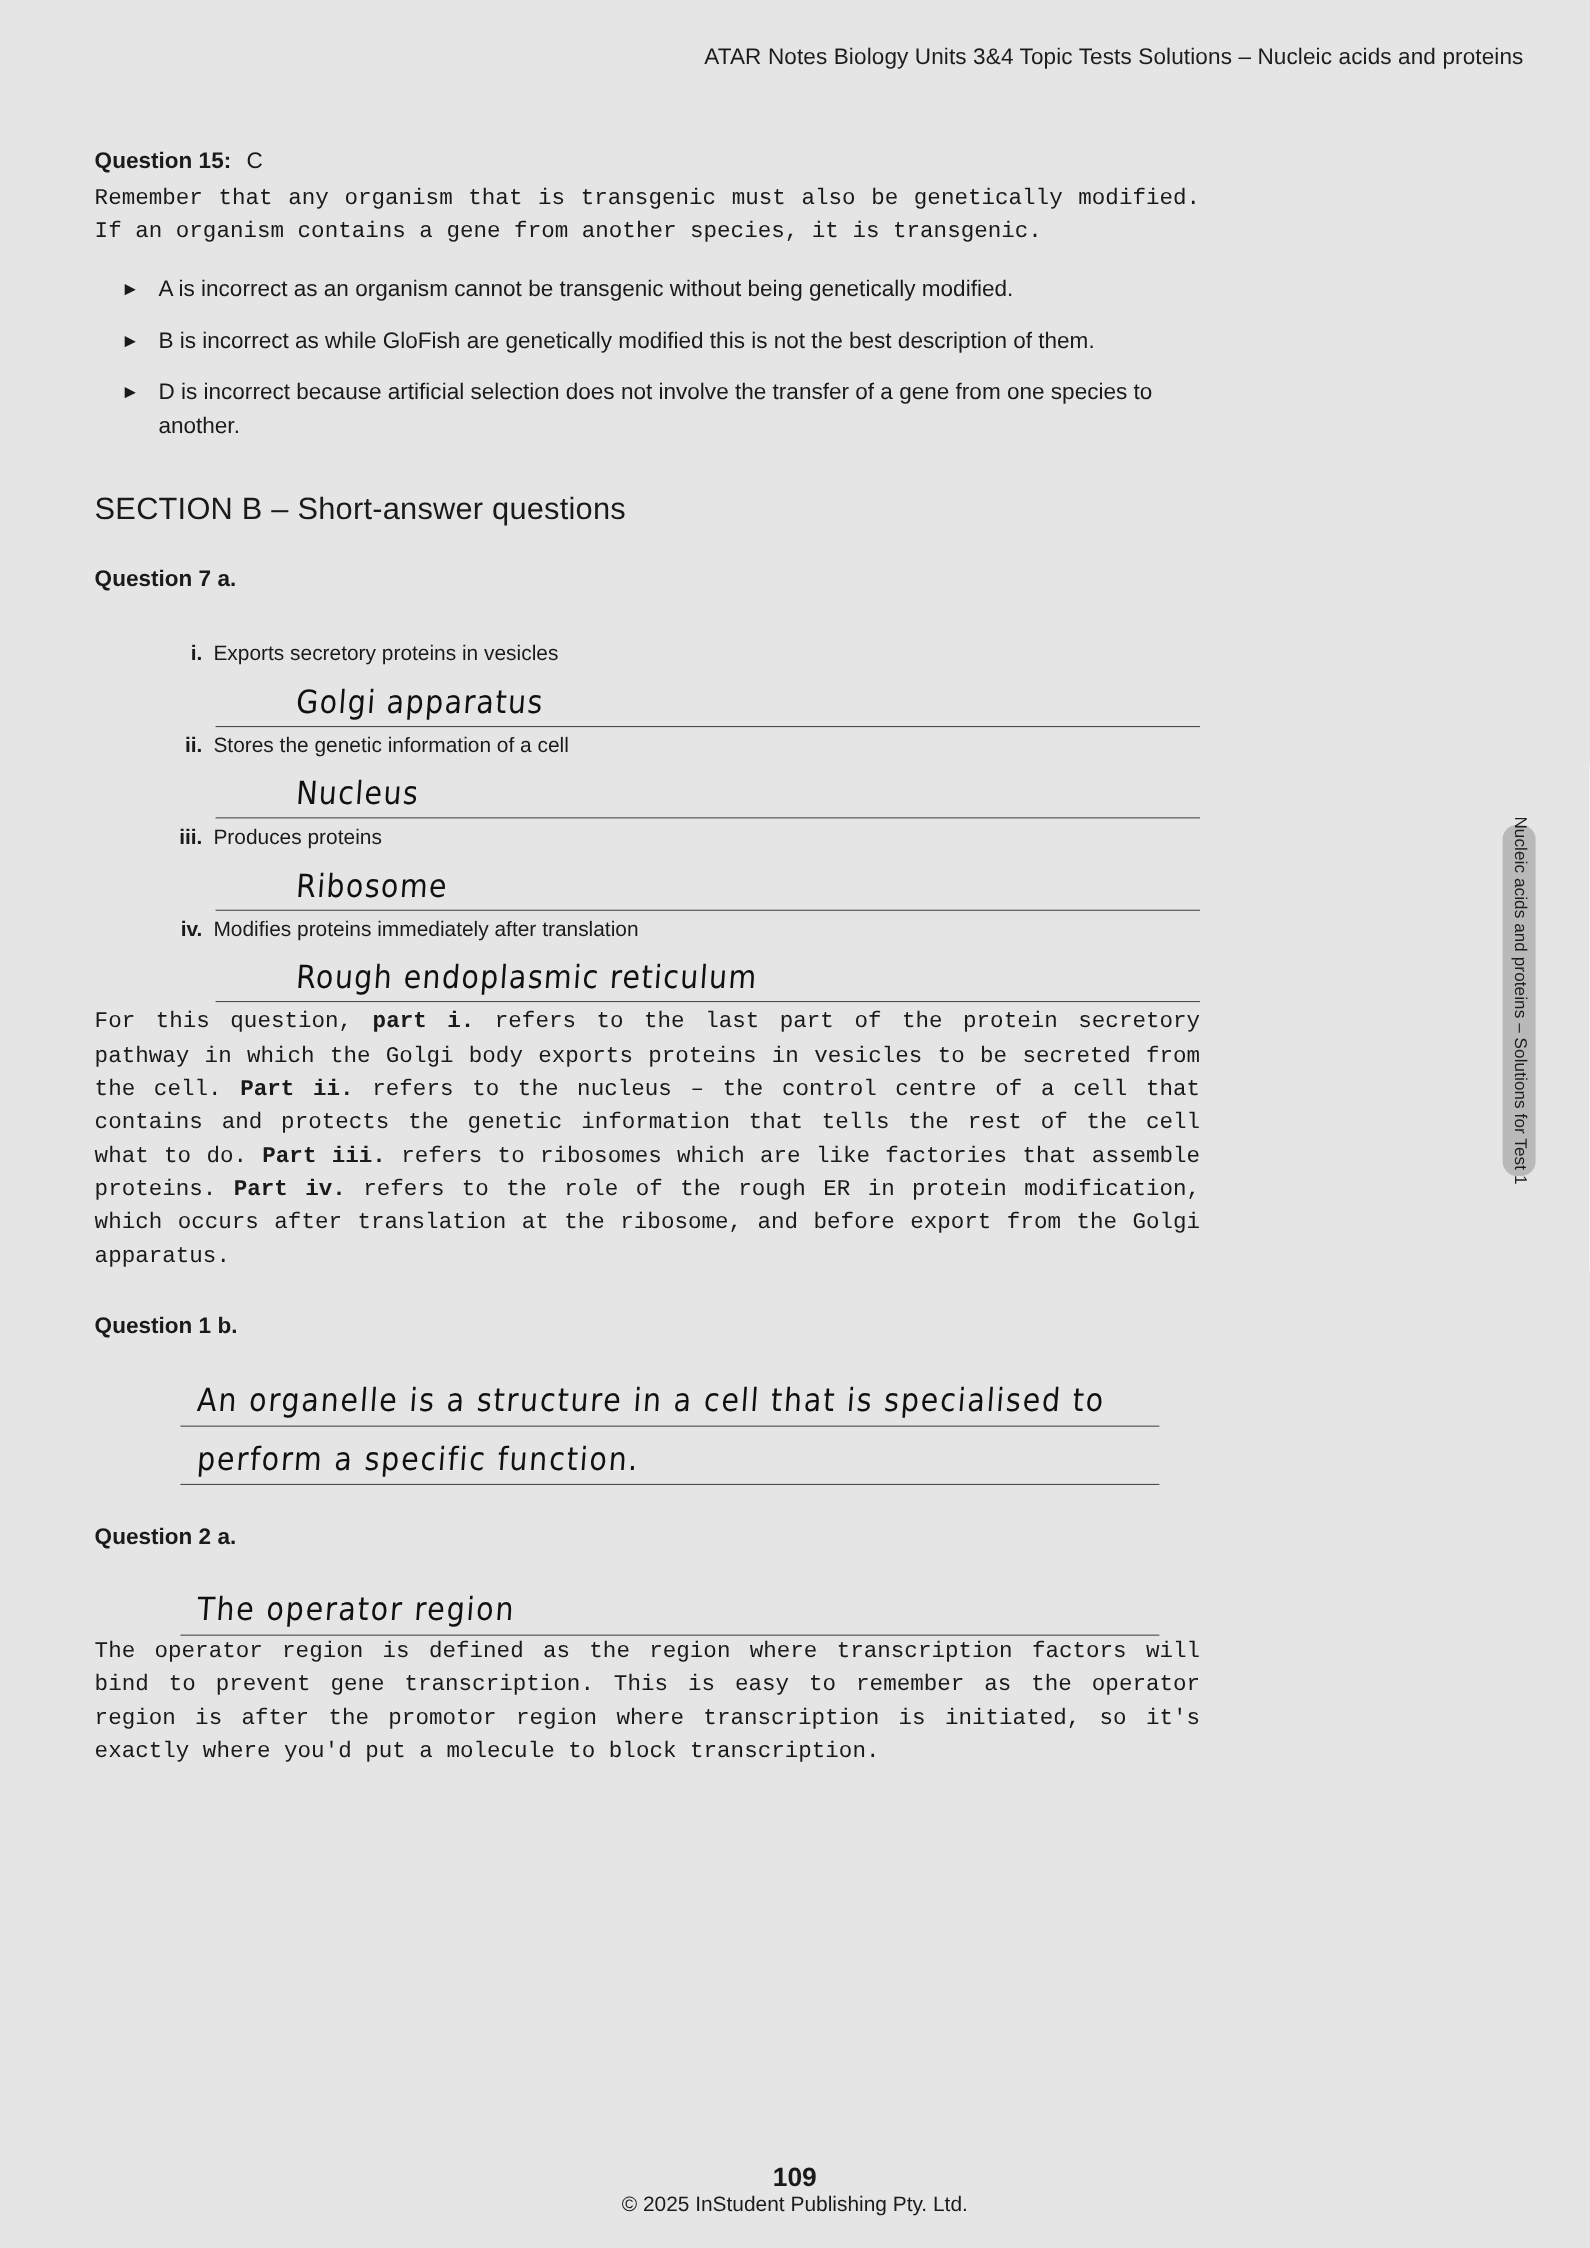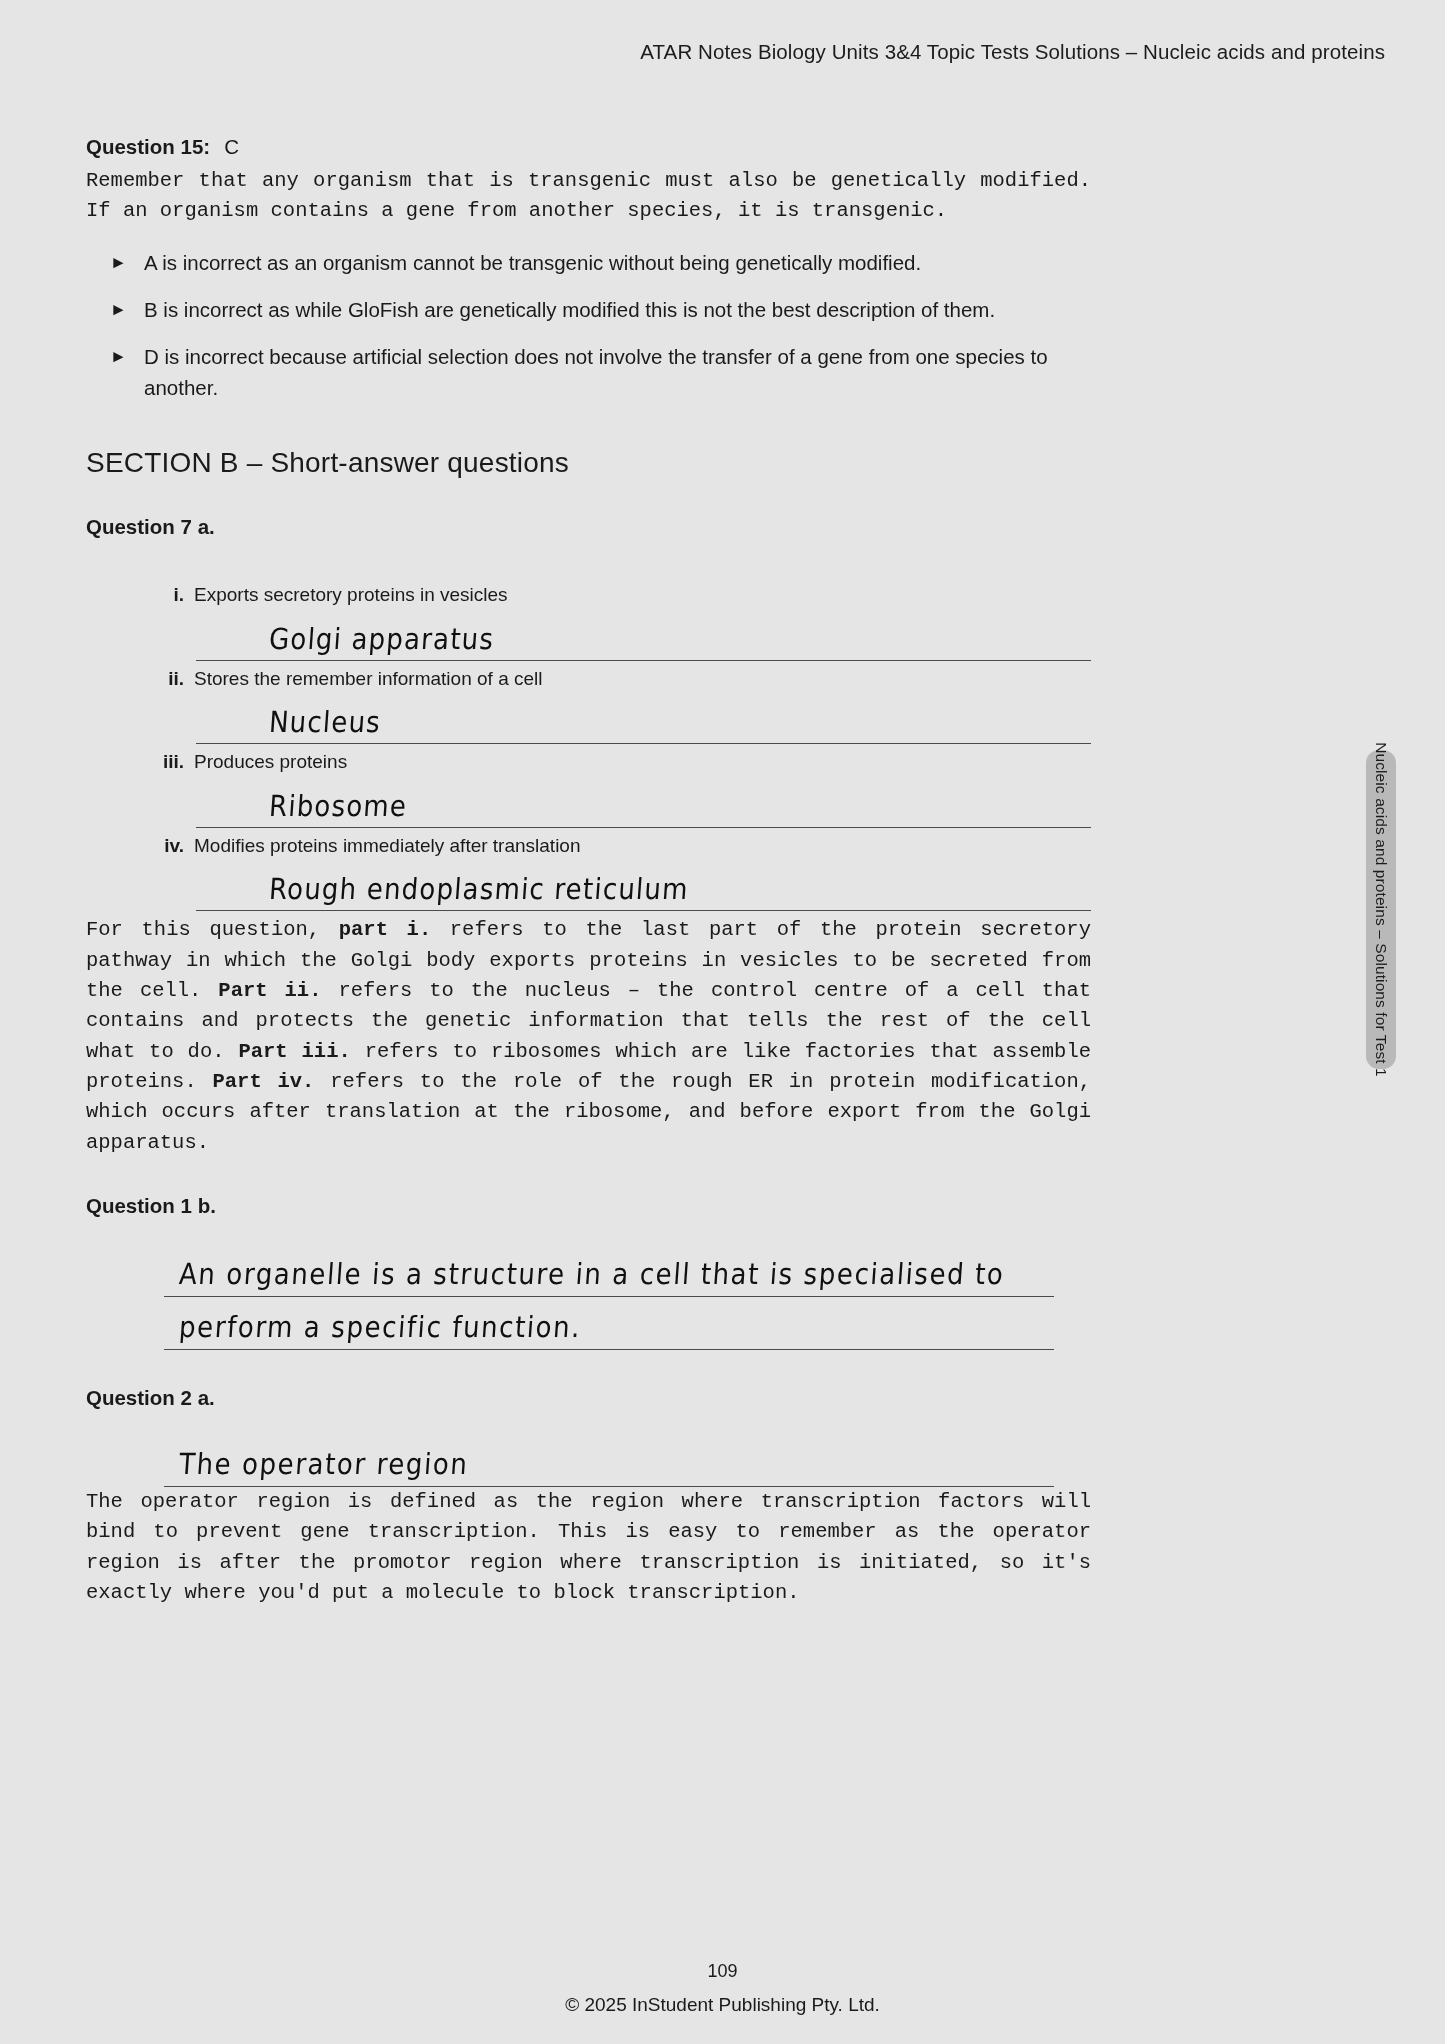--- a/index.html
+++ b/index.html
@@ -190,23 +190,23 @@
 
   
   .footer {
     position: absolute;
     left: 0;
     right: 0;
     bottom: 28px;
     text-align: center;
   }
   .footer .pageno {
-    font-size: 18px;
-    font-weight: normal;
-    margin-bottom: 12px;
+    font-size: 24px;
+    font-weight: bold;
+    margin-bottom: 0;
   }
   .footer .copy {
     font-size: 19px;
   }
 </style>
 </head>
 <body>
 
 <div class="page">
 
@@ -245,21 +245,21 @@
           <span class="num">i.</span>
           <span>Exports secretory proteins in vesicles</span>
         </div>
         <div class="answer-line">
           <span class="hand">Golgi   apparatus</span>
         </div>
       </li>
       <li class="roman-item">
         <div class="roman-row">
           <span class="num">ii.</span>
-          <span>Stores the remember information of a cell</span>
+          <span>Stores the genetic information of a cell</span>
         </div>
         <div class="answer-line">
           <span class="hand">Nucleus</span>
         </div>
       </li>
       <li class="roman-item">
         <div class="roman-row">
           <span class="num">iii.</span>
           <span>Produces proteins</span>
         </div>

